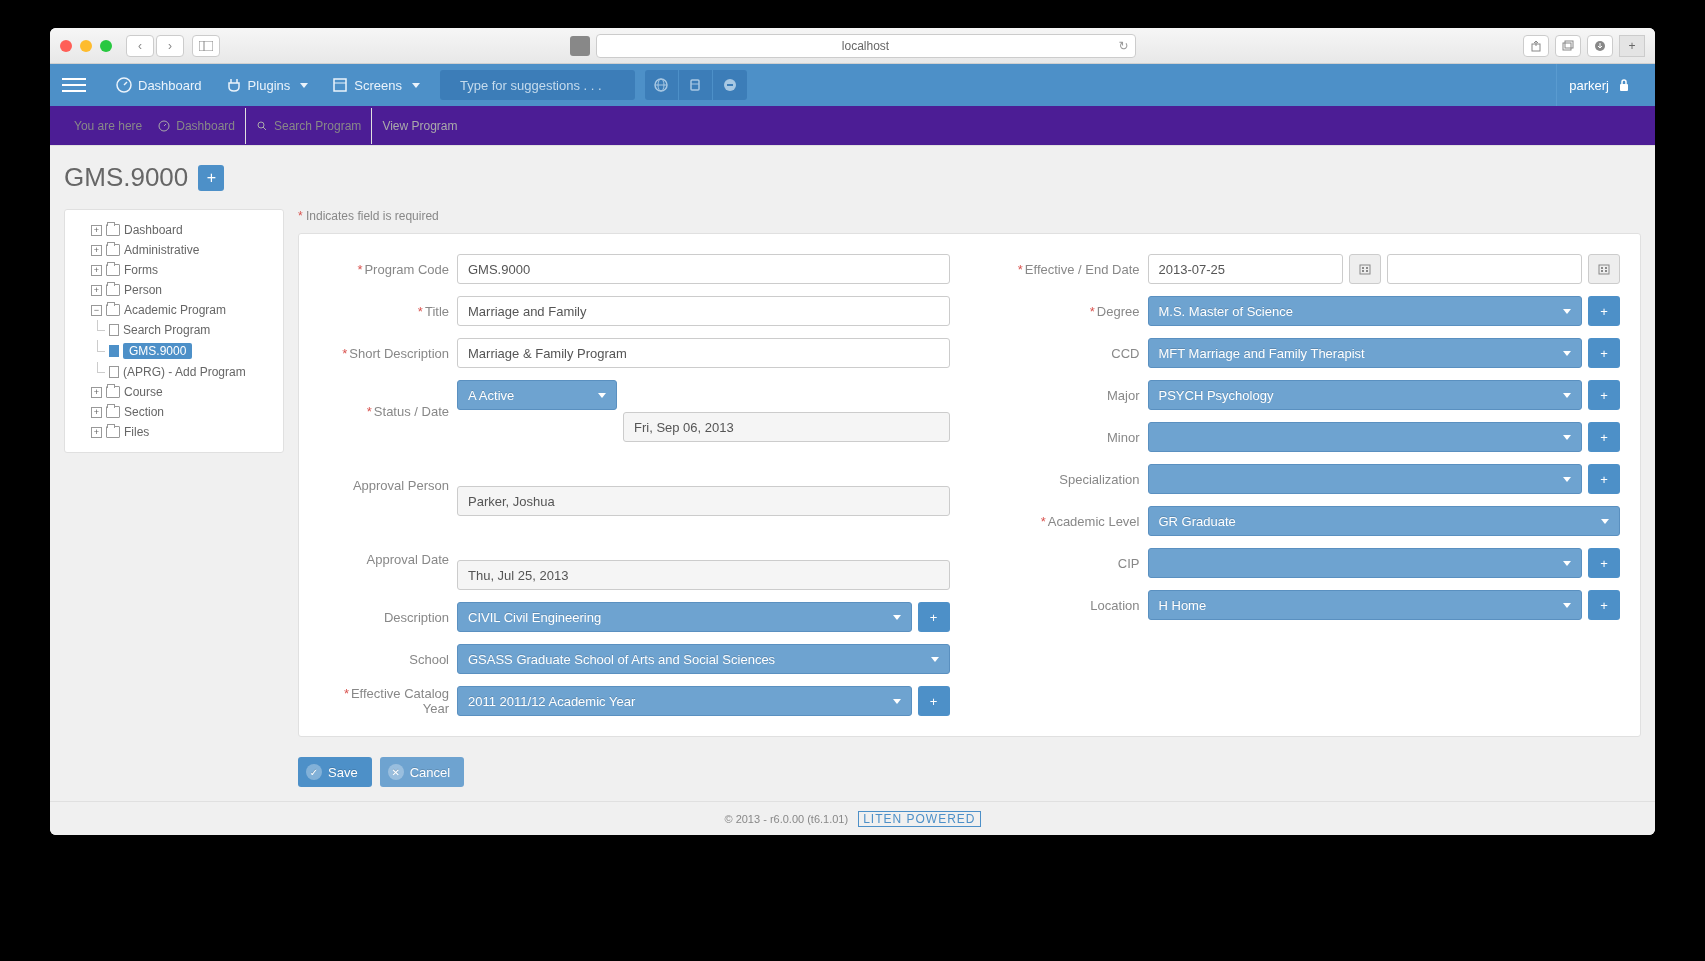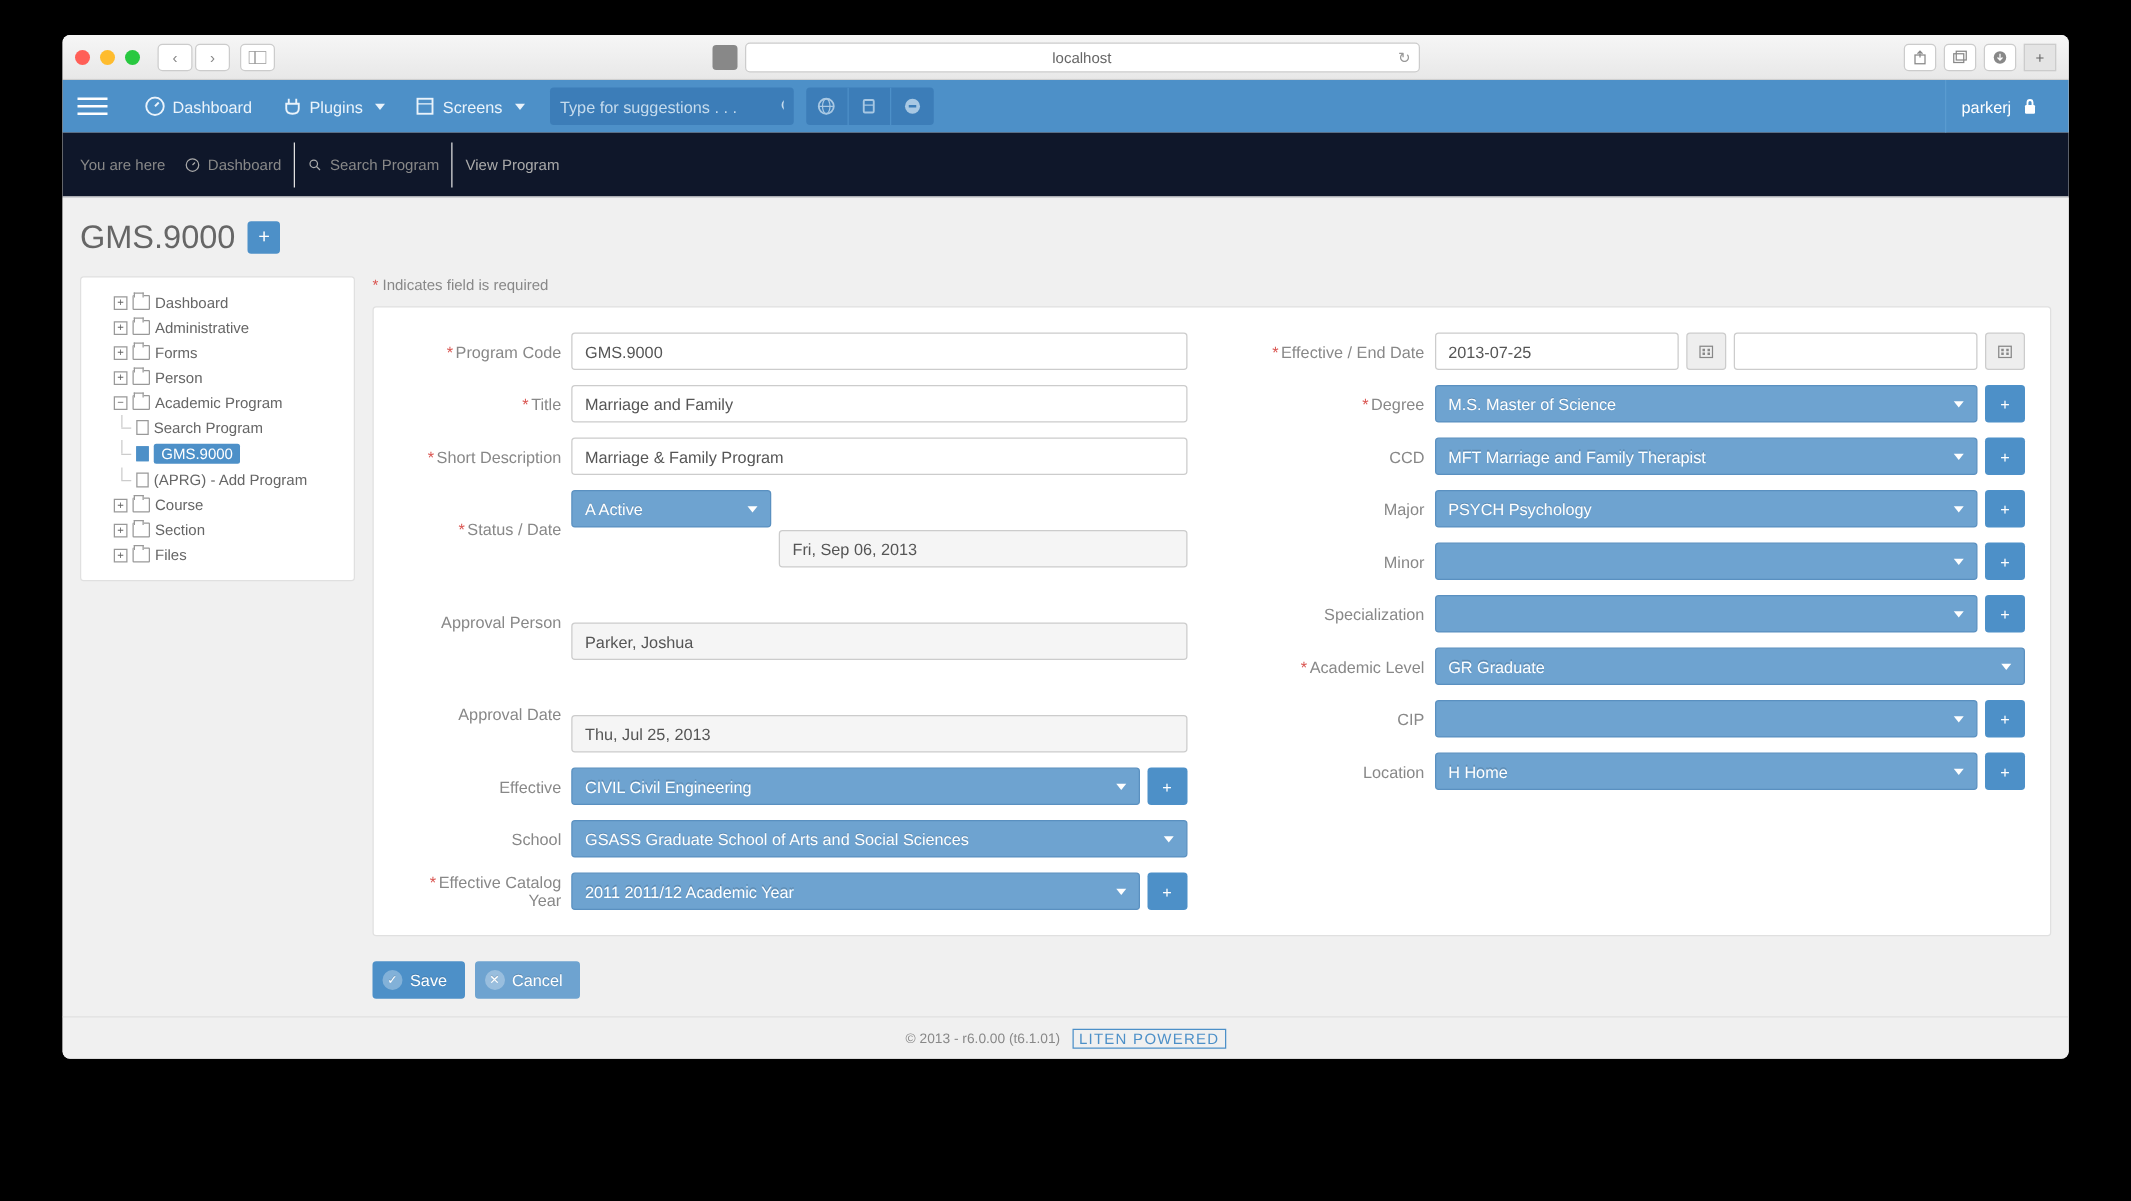--- a/index.html
+++ b/index.html
@@ -20,29 +20,29 @@
 .urlbar .reload { position: absolute; right: 6px; color: #999; }
 .titlebar-right { margin-left: auto; display: flex; gap: 6px; align-items: center; }
 .tbtn { width: 26px; height: 22px; border: 1px solid #ccc; border-radius: 4px; background: #fff; display:flex; align-items:center; justify-content:center; color:#666; font-size:12px; }
 
 .appbar { height: 42px; background: #4d90c8; display: flex; align-items: center; padding: 0 12px; color: #fff; }
 .hamburger { width: 24px; height: 24px; display:flex; flex-direction:column; justify-content:center; gap:4px; margin-right:18px; cursor:pointer; }
 .hamburger span { height:2px; background:#fff; }
 .navitem { display: flex; align-items: center; gap: 6px; padding: 0 12px; height: 42px; color: #eaf3fb; cursor:pointer; }
 .navitem .ico { width:16px; height:16px; }
 .caret-down { border-left:4px solid transparent; border-right:4px solid transparent; border-top:5px solid #eaf3fb; display:inline-block; margin-left:4px; }
-.searchbox { display:flex; align-items:center; background:#3c7db8; border-radius:3px; padding: 0 8px; height:30px; width:195px; margin-left:8px; }
+.searchbox { display:flex; align-items:center; background:#3c7db8; border-radius:3px; padding: 0 20px; height:30px; width:195px; margin-left:8px; }
 .searchbox input { background:transparent; border:none; color:#d6e7f5; outline:none; flex:1; font-size:13px; }
 .searchbox input::placeholder { color:#c5dbed; }
 .btngroup { margin-left:10px; display:flex; background:#3c7db8; border-radius:3px; overflow:hidden; }
 .btngroup div { width:34px; height:30px; display:flex; align-items:center; justify-content:center; color:#a8c8e3; border-right:1px solid #4d90c8; }
 .btngroup div:last-child { border-right:none; }
 .appbar-right { margin-left:auto; display:flex; align-items:center; gap:8px; padding:0 12px; border-left:1px solid #5a9bd0; height:42px; }
 
-.breadcrumb { height: 52px; background: #0f172a; border-bottom: 1px solid #e0e0e0; display: flex; align-items: center; padding: 0 14px; font-size: 12px; color: #888; }
+.breadcrumb { height: 40px; background: #4c1d95; border-bottom: 1px solid #e0e0e0; display: flex; align-items: center; padding: 0 24px; font-size: 12px; color: #888; }
 .breadcrumb .bc { display:flex; align-items:center; gap:6px; padding: 0 10px; height:36px; border-right:1px solid #e0e0e0; cursor:pointer; }
 .breadcrumb .bc:last-child { border-right:none; color:#aaa; }
 
 .content { background:#f0f0f0; padding: 16px 14px 14px; min-height: 620px; }
 .page-title { display:flex; align-items:center; gap:10px; margin-bottom:16px; }
 .page-title h1 { font-size:26px; font-weight:400; color:#666; }
 .addbtn { width:26px; height:26px; background:#4d90c8; border-radius:3px; color:#fff; display:flex; align-items:center; justify-content:center; font-size:16px; cursor:pointer; }
 
 .layout { display:flex; gap:14px; align-items:flex-start; }
 .sidebar { width:220px; background:#fff; border:1px solid #e0e0e0; border-radius:3px; padding:10px 6px; }
@@ -332,21 +332,21 @@
                       <input class="inp" readonly="" value="Parker, Joshua" style="">
                     </div>
                   </div>
               <div class="row">
                     <div class="lbl"><span>Approval Date</span></div>
                     <div class="field">
                       <input class="inp" readonly="" value="Thu, Jul 25, 2013" style="">
                     </div>
                   </div>
               <div class="row">
-                    <div class="lbl"><span>Effective</span></div>
+                    <div class="lbl"><span>Description</span></div>
                     <div class="field">
                       <div class="sel">
                         <span>CIVIL Civil Engineering</span>
                         <span class="caret"></span>
                       </div>
                       <div class="plusbtn">+</div>
                     </div>
                   </div>
               <div class="row">
                     <div class="lbl"><span>School</span></div>

